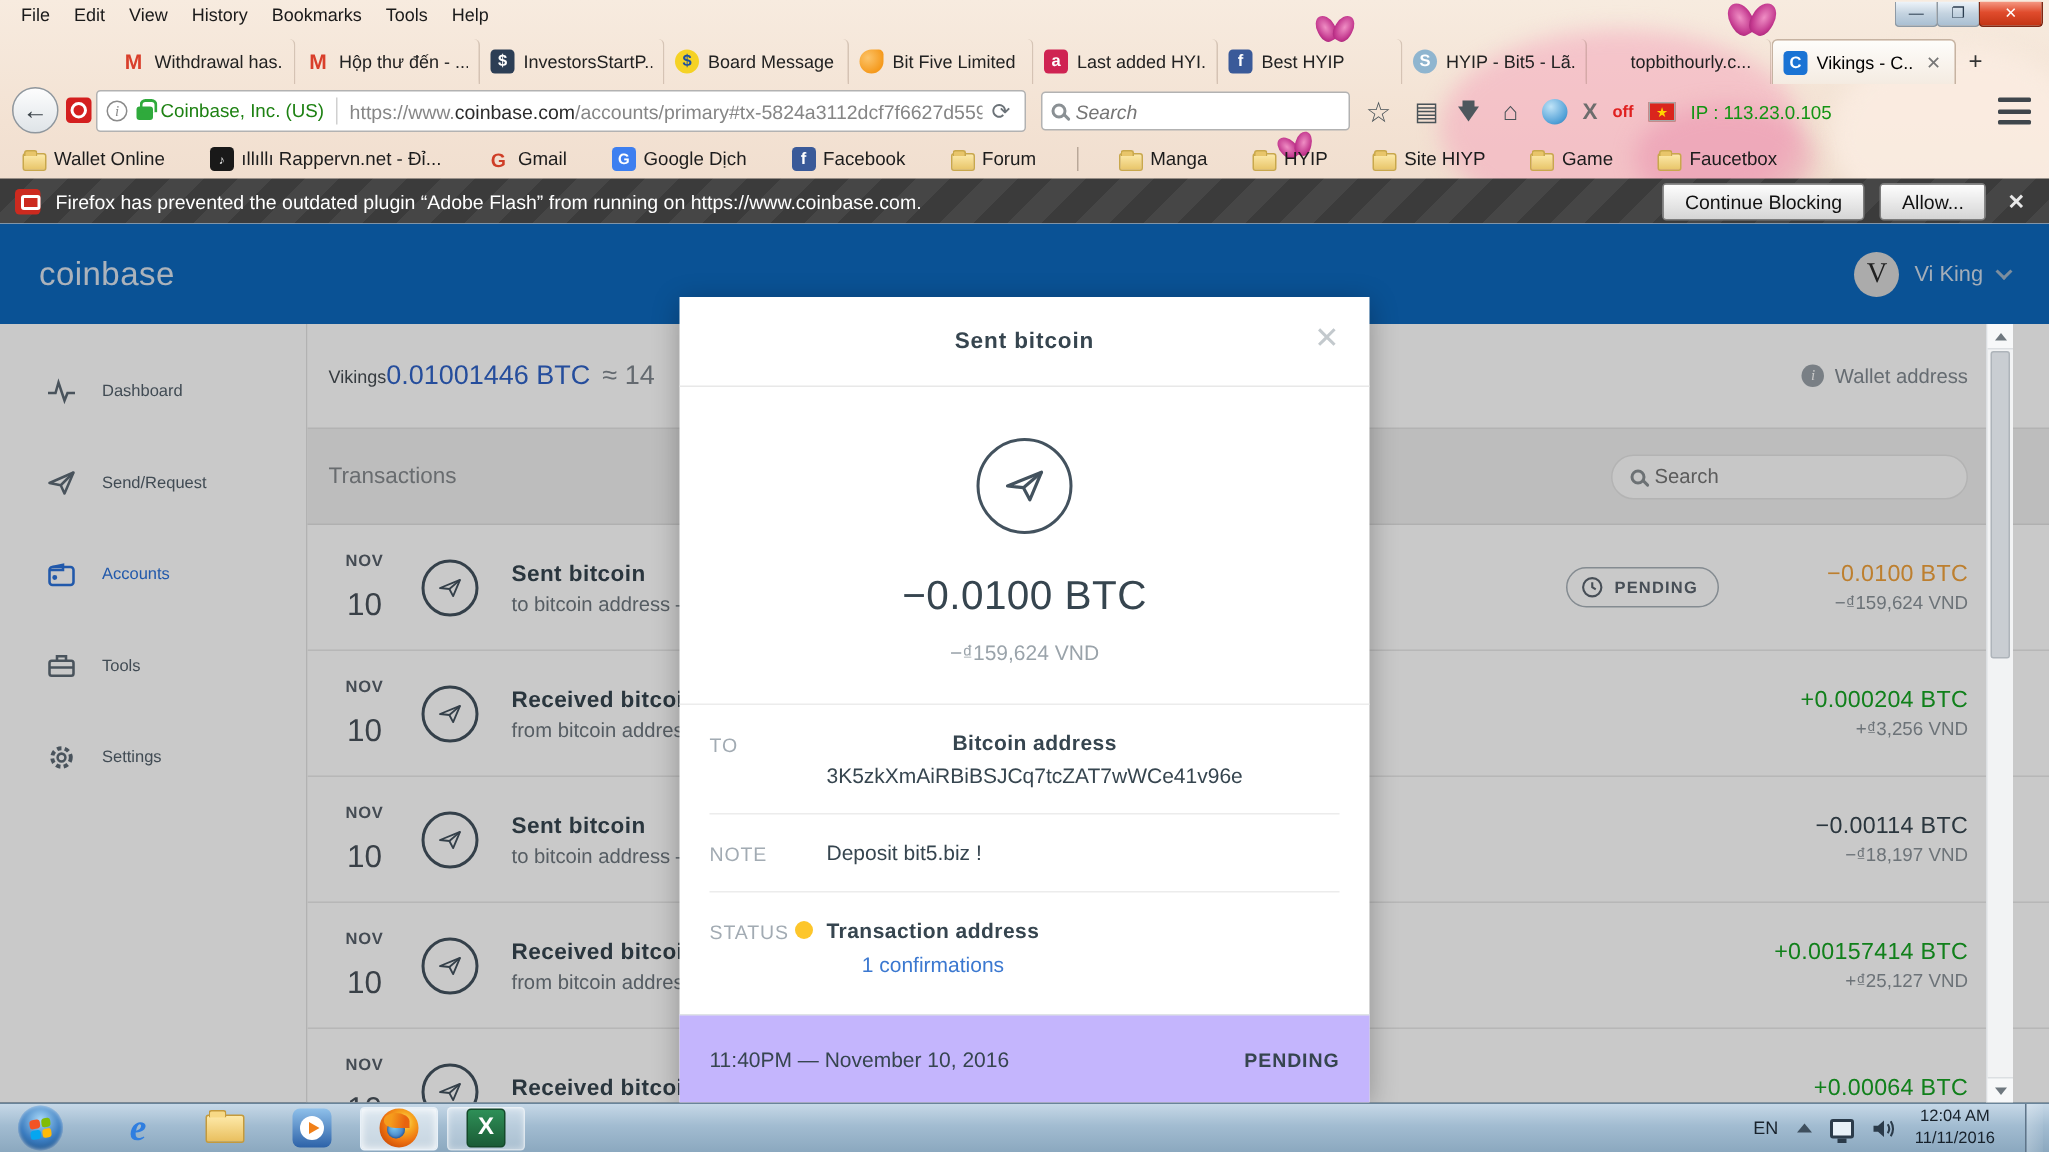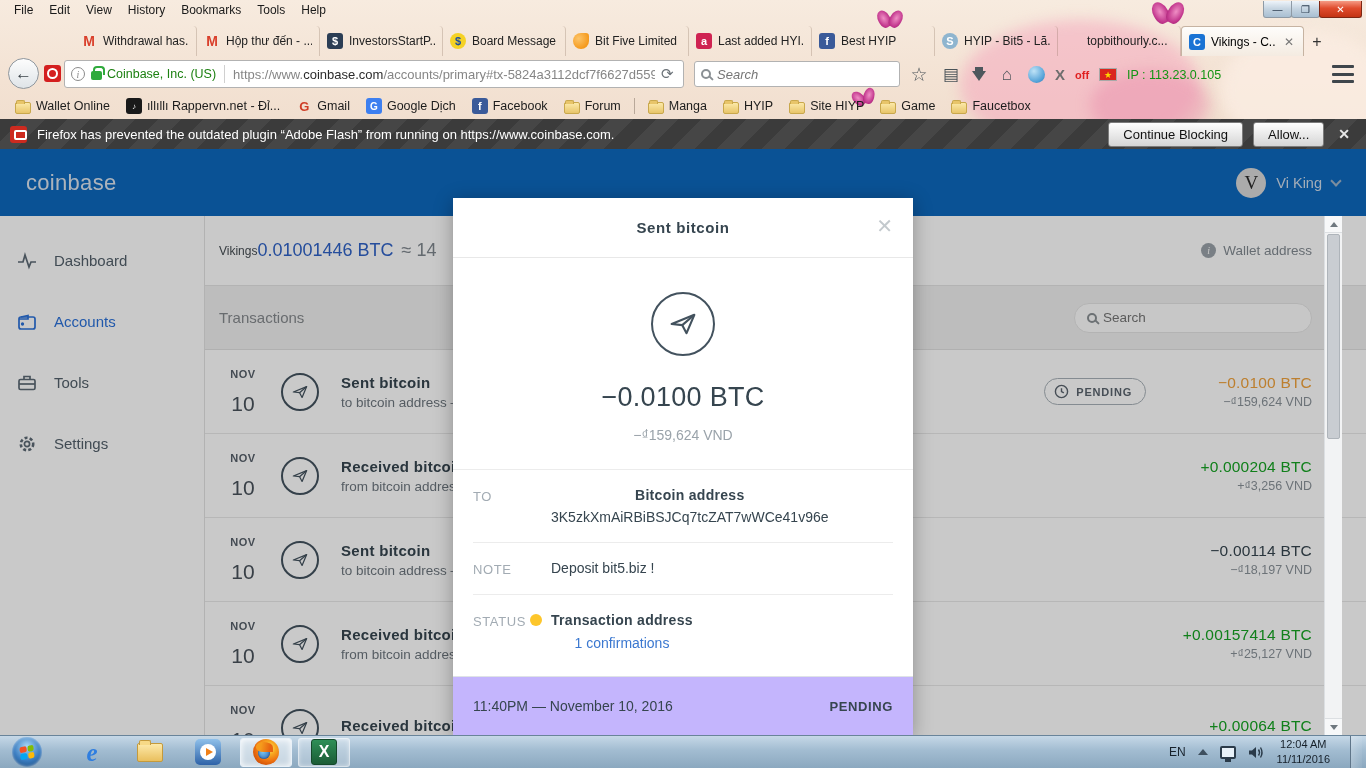--- a/index.html
+++ b/index.html
@@ -90,21 +90,21 @@
   .addon-blue { width:17px; height:17px; border-radius:50%; background:radial-gradient(circle at 35% 30%,#bfe3f7,#4f9fd6 70%,#2c6da0); }
   .addon-x { color:#6d6d6d; font-weight:bold; font-size:15px; }
   .addon-off { color:#e02020; font-size:11px; font-weight:bold; }
   .flag-vn { width:18px; height:13px; background:#da251d; display:flex; align-items:center; justify-content:center;
     color:#ffd400; font-size:9px; border:1px solid #a8a8a8; }
   .ip-label { color:#139413; font-size:12.5px; white-space:nowrap; }
   .hamburger { position:absolute; right:12px; top:8px; width:22px; height:18px; display:flex; flex-direction:column; justify-content:space-between; }
   .hamburger span { height:3px; background:#3f464c; border-radius:1px; }
 
   .bookmarksbar { position:absolute; top:93px; left:0; right:0; height:26px; display:flex; align-items:center;
-    padding-left:8px; gap:2px; font-size:12.5px; color:#1c1c1c; }
+    padding-left:8px; gap:16px; font-size:12.5px; color:#1c1c1c; }
   .bm { display:flex; align-items:center; gap:5px; padding:2px 7px; white-space:nowrap; }
   .bm .ti { width:16px; flex:0 0 16px; }
   .bm-sep { width:1px; height:16px; background:#b9a899; margin:0 4px; }
 
   .notifbar { position:absolute; top:119px; left:0; right:0; height:30px;
     background:repeating-linear-gradient(135deg,#3b3b3b 0 16px,#464646 16px 32px);
     display:flex; align-items:center; padding:0 10px; color:#fff; font-size:13px; }
   .plugin-icon { width:17px; height:17px; background:#cc2a1f; border-radius:3px; margin-right:10px; position:relative; flex:0 0 17px; }
   .plugin-icon::before { content:""; position:absolute; top:4px; left:4px; width:9px; height:6px;
     border:2px solid #fff; border-radius:2px; }
@@ -120,22 +120,22 @@
   .cb-logo { color:#dbe4ee; font-size:22px; letter-spacing:.3px; }
   .cb-user { margin-left:auto; display:flex; align-items:center; gap:10px; }
   .avatar { width:30px; height:30px; border-radius:50%; background:#d9d9d9; color:#2b2b2b;
     font-family:"Liberation Serif",serif; font-size:19px; display:flex; align-items:center; justify-content:center; }
   .user-name { color:#cfdcea; font-size:14.5px; }
   .chev { width:8px; height:8px; border-right:2px solid #9fb4c9; border-bottom:2px solid #9fb4c9;
     transform:rotate(45deg); margin-top:-4px; }
 
   .cb-body { position:absolute; top:67px; left:0; right:0; bottom:0; display:flex; }
   .sidebar { width:205px; background:#fff; border-right:1px solid #e2e2e2; padding-top:14px; }
-  .side-item { height:61px; display:flex; align-items:center; gap:16px; padding-left:16px;
-    font-size:15px; color:#53606b; }
+  .side-item { height:61px; display:flex; align-items:center; gap:16px; padding-left:30px;
+    font-size:11px; color:#53606b; }
   .side-item.active { color:#2b71d9;align-items:center; }
   .side-item svg { width:22px; height:22px; stroke:#5d6a75; fill:none; stroke-width:1.7; }
   .side-item.active svg { stroke:#2b71d9; }
 
   .main { flex:1; display:flex; flex-direction:column; background:#f7f7f7; }
   .wallet-bar { height:70px; background:#fff; border-bottom:1px solid #e4e4e4; display:flex; align-items:center;
     padding:0 54px 0 14px; }
   .wallet-name { font-size:12px; color:#454c52; }
   .wallet-btc { font-size:18px; color:#2f62c6; }
   .wallet-approx { font-size:18px; color:#7f878e; margin-left:8px; }
@@ -426,20 +426,27 @@
     </div>
 
     <div class="cb-body">
       <div class="sidebar">
         <div class="side-item">
           <svg viewBox="0 0 22 22">
               <polyline points="2,12 7,12 9,5 13,17 15,12 20,12"></polyline>
             </svg>
           <span>Dashboard</span>
         </div>
+        <div class="side-item">
+          <svg viewBox="0 0 22 22">
+              <path d="M3 11 L19 4 L13 18 L10.5 12.5 Z" stroke-linejoin="round"></path>
+              <path d="M10.5 12.5 L19 4"></path>
+            </svg>
+          <span>Send/Request</span>
+        </div>
         <div class="side-item active">
           <svg viewBox="0 0 22 22">
               <rect x="3" y="6" width="16" height="12" rx="2"></rect>
               <path d="M3 8 L12 8 L12 4.5 L5 6"></path>
               <circle cx="6.5" cy="13" r="0.8"></circle>
             </svg>
           <span>Accounts</span>
         </div>
         <div class="side-item">
           <svg viewBox="0 0 22 22">

